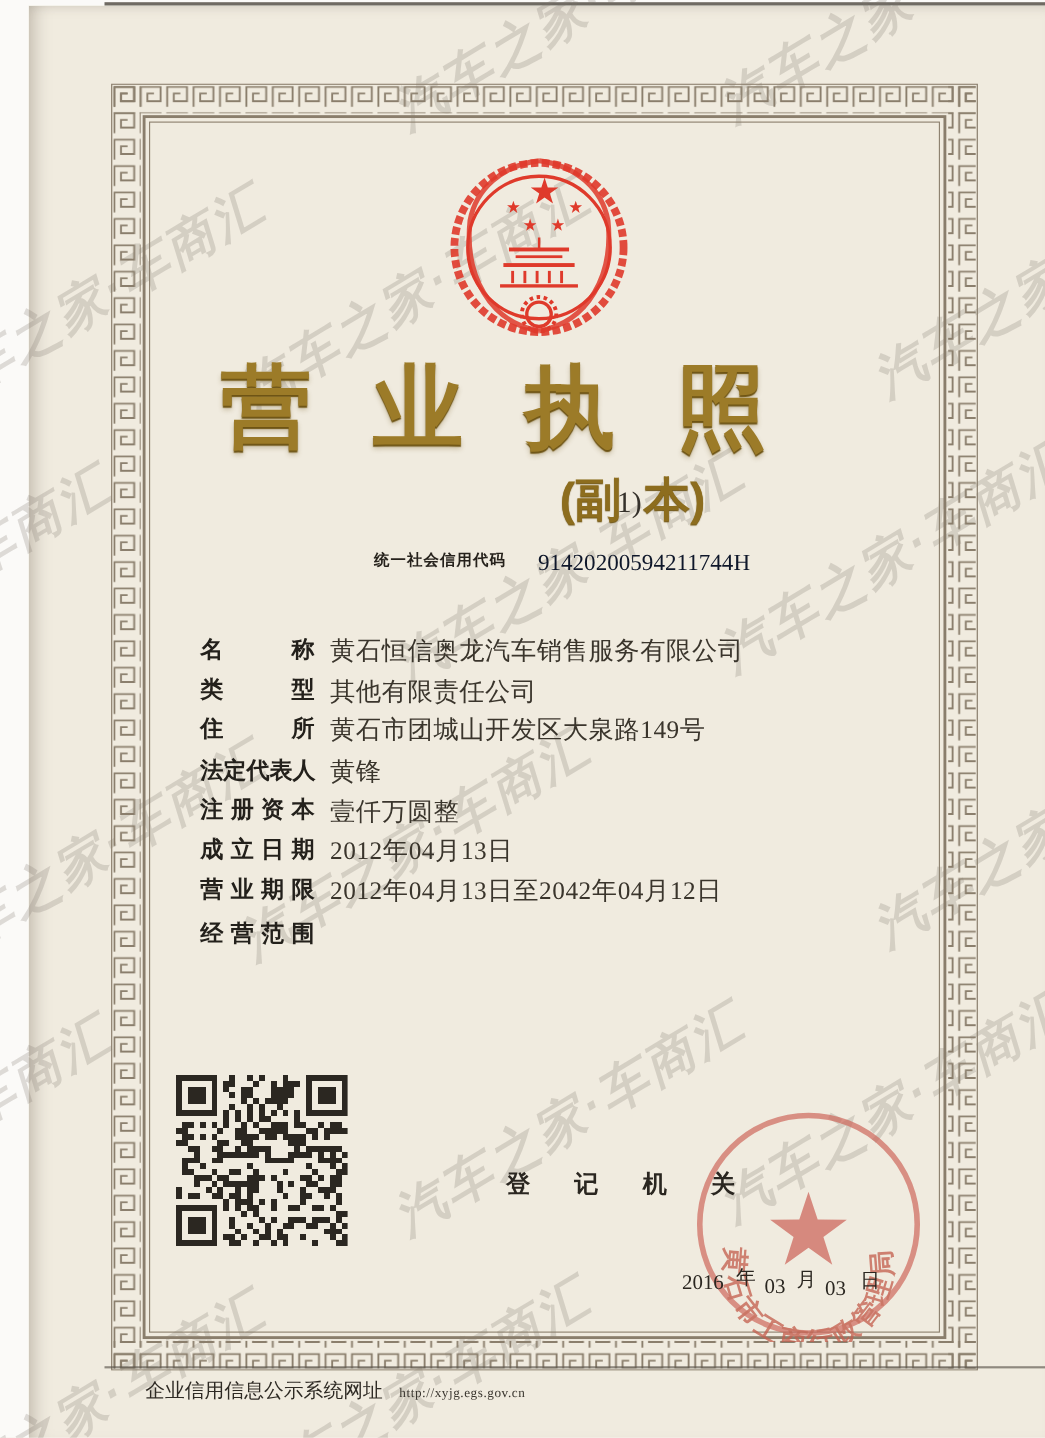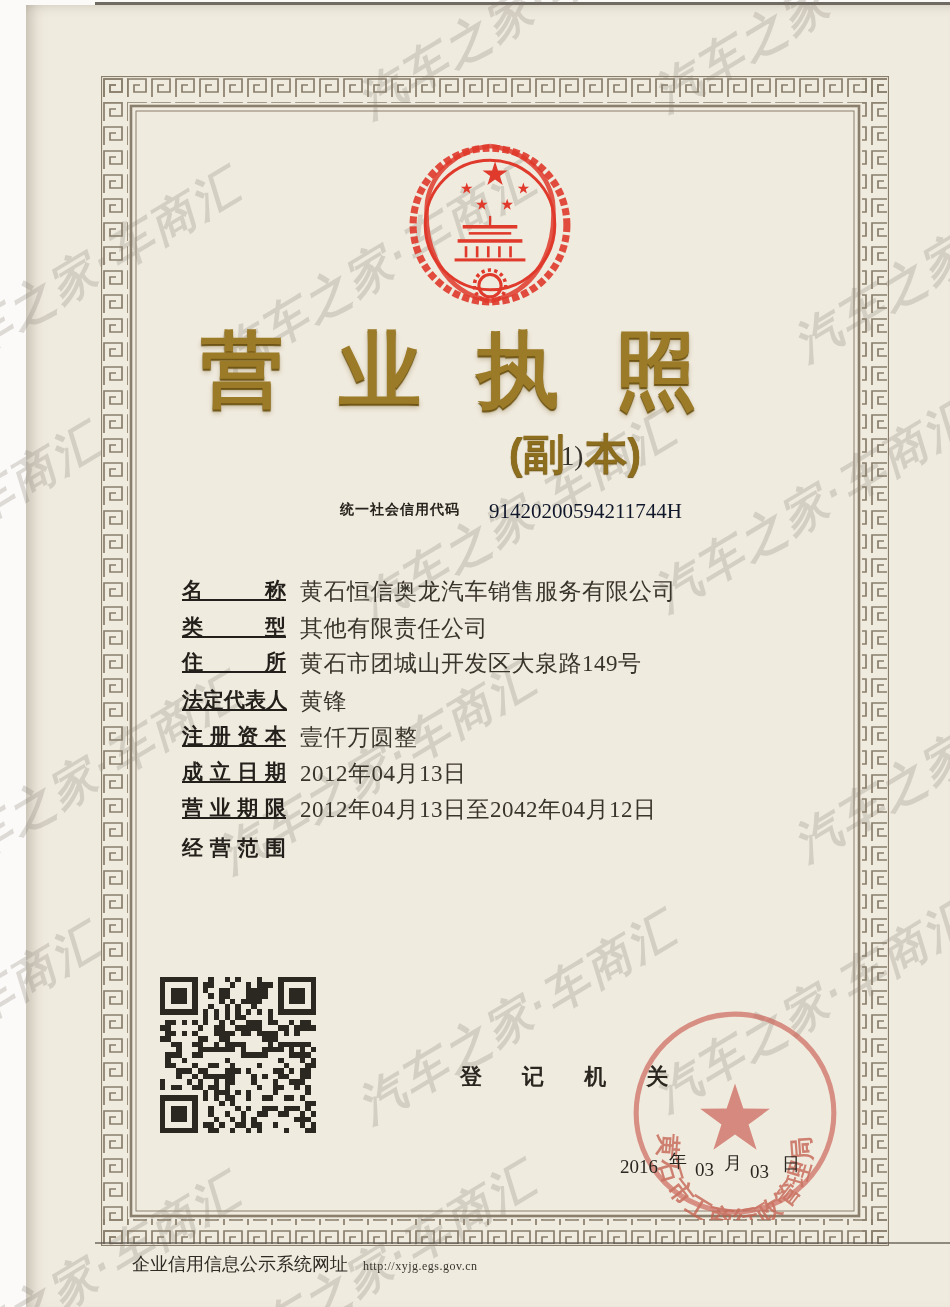--- a/index.html
+++ b/index.html
@@ -30,21 +30,21 @@
                      position:relative;top:-3px;margin:0 2px 0 -4px;}
   
   .credit-label{position:absolute;left:340px;top:501px;font-family:"Liberation Sans",sans-serif;
                 font-weight:bold;font-size:14px;color:#26221c;letter-spacing:1px;}
   .credit-code{position:absolute;left:489px;top:499px;font-family:"Liberation Serif",serif;
                font-size:21px;color:#0f172a;letter-spacing:0;}
   
   .row{position:absolute;left:182px;white-space:nowrap;}
   .flabel{display:inline-block;width:104px;text-align:justify;text-align-last:justify;
           font-family:"Liberation Sans",sans-serif;font-weight:bold;font-size:21px;color:#23201b;
-          vertical-align:top;text-decoration:underline;}
+          vertical-align:top;}
   .fvalue{display:inline-block;margin-left:10px;font-family:"Liberation Serif",serif;
           font-size:23px;color:#3a352c;vertical-align:top;letter-spacing:.5px;}
   .scope-label{position:absolute;left:182px;top:834px;width:104px;text-align:justify;text-align-last:justify;
                font-family:"Liberation Sans",sans-serif;font-weight:bold;font-size:21px;color:#23201b;}
   .scope-value{position:absolute;left:308px;top:834px;width:502px;
                font-family:"Liberation Serif",serif;font-size:22px;line-height:25.4px;color:#3a352c;
                text-align:left;}
   
   .qr{position:absolute;left:160px;top:977px;}
   

